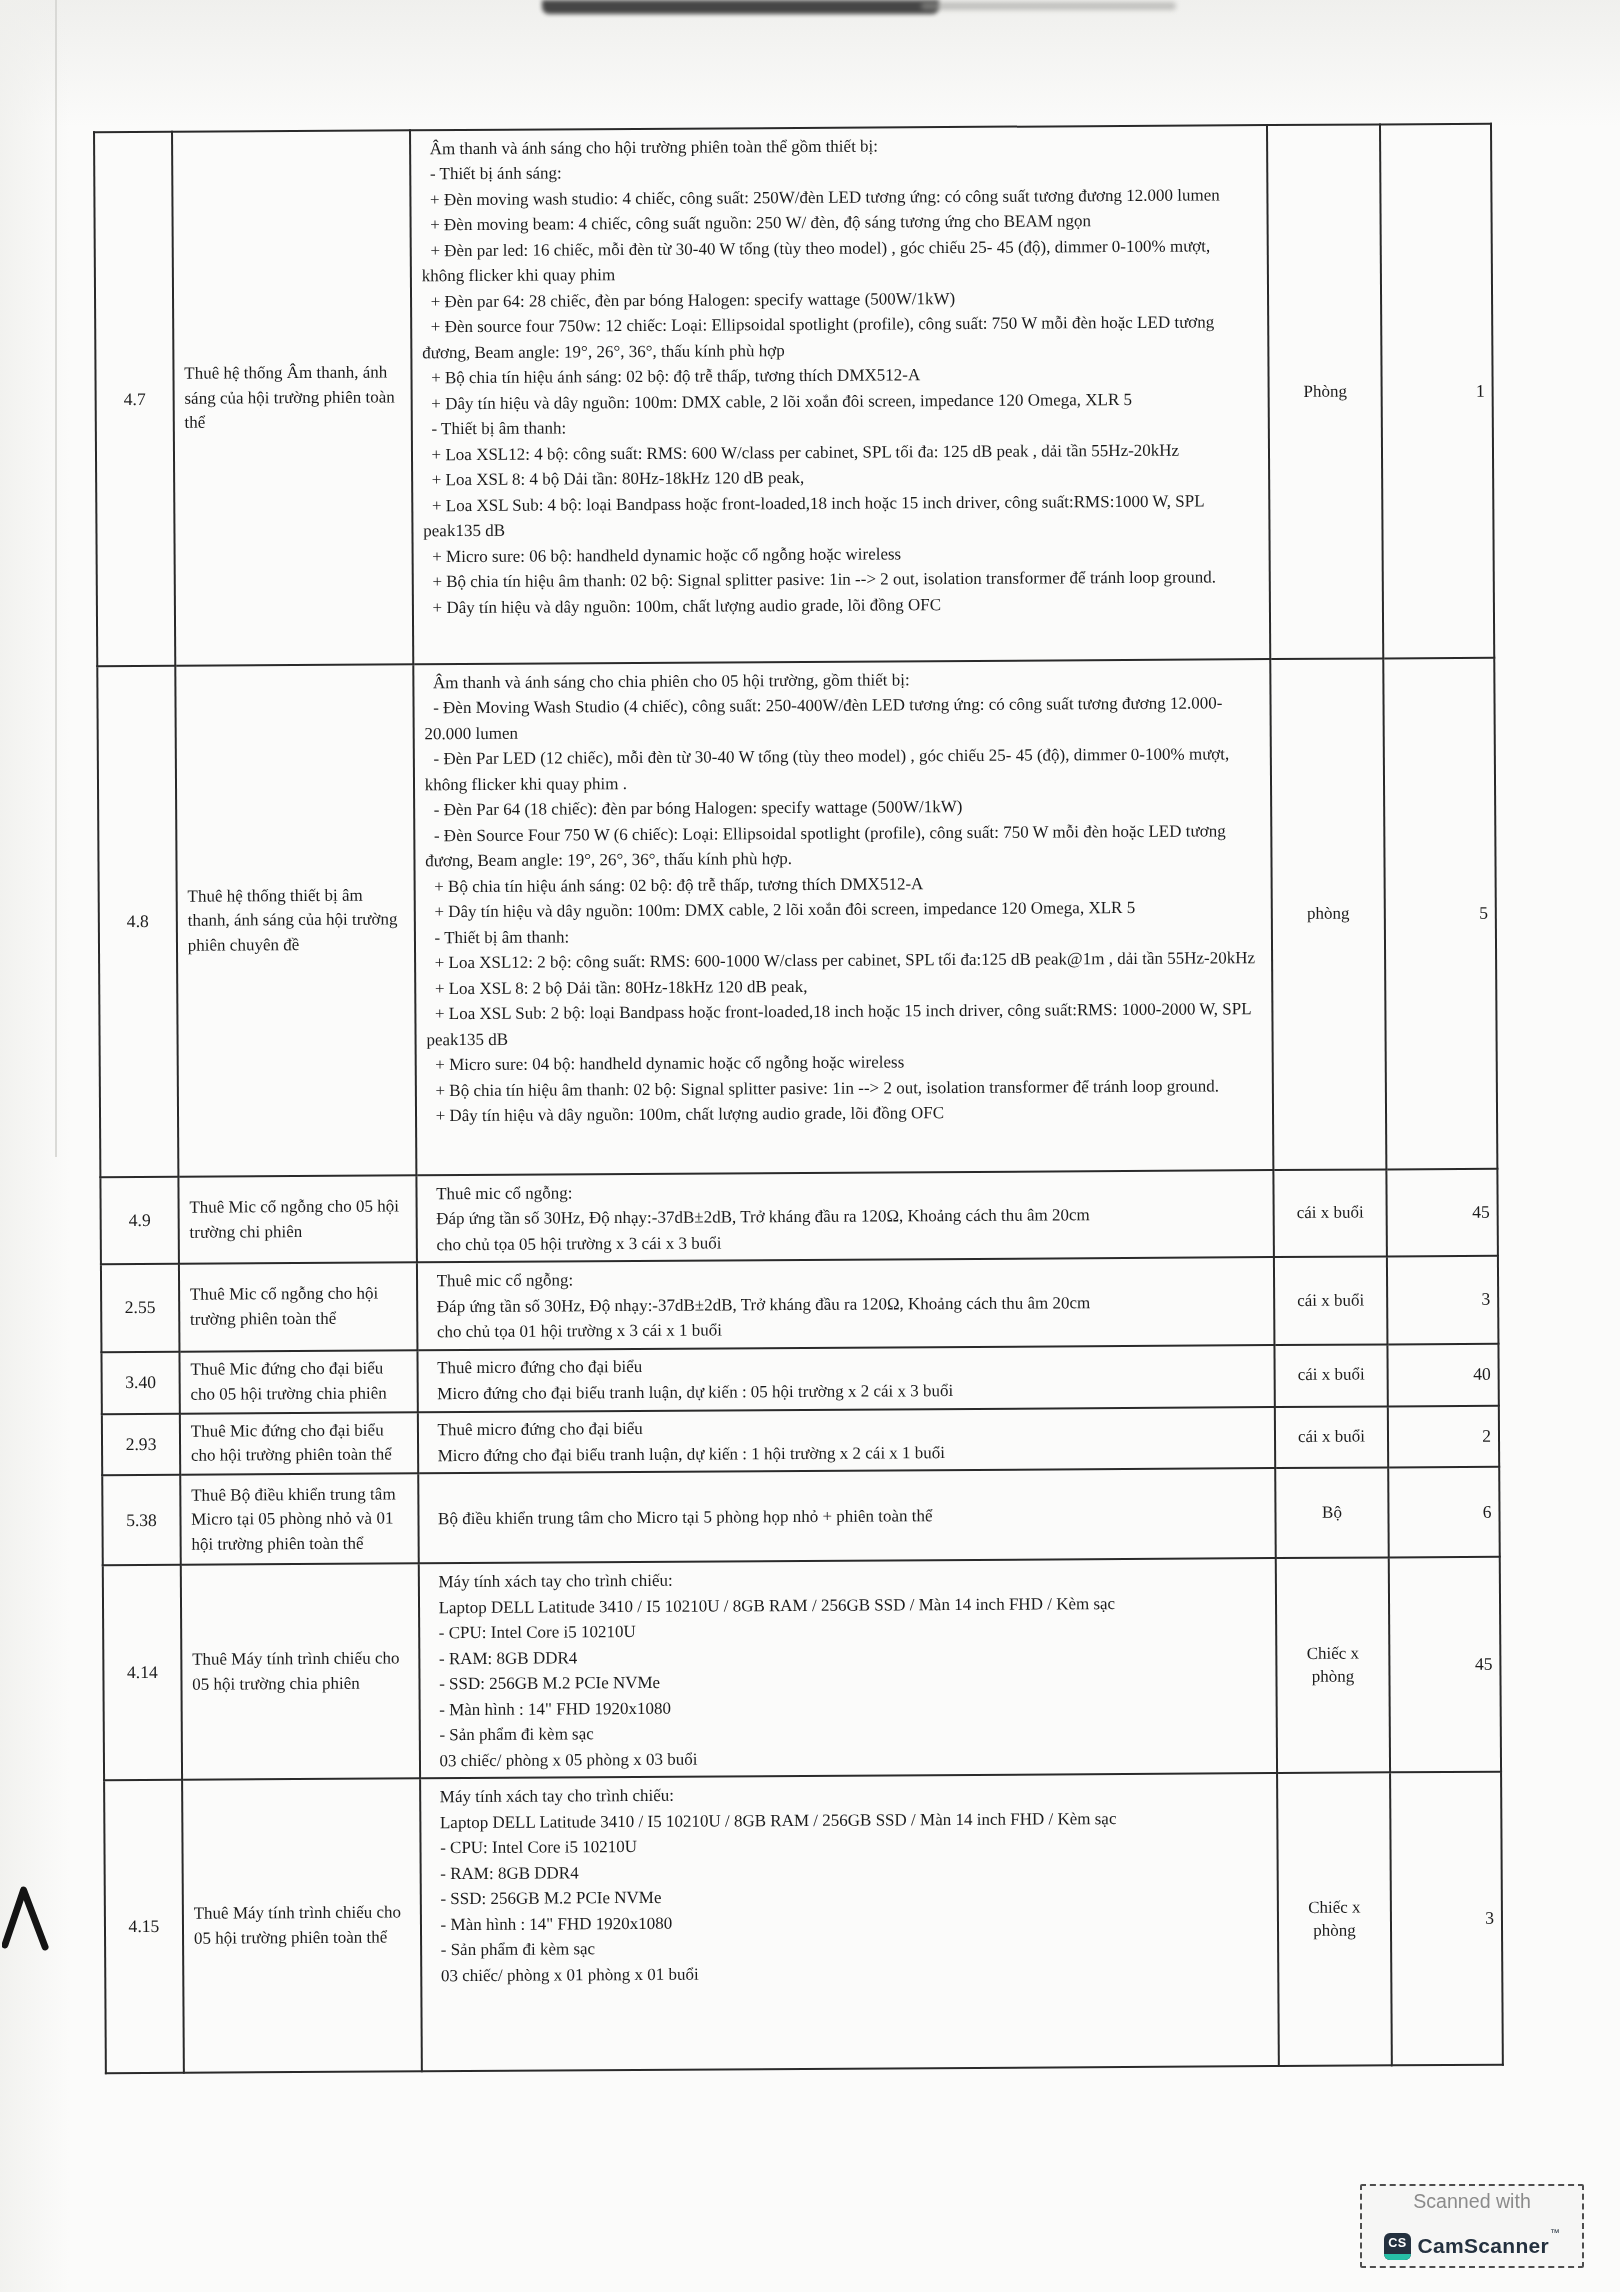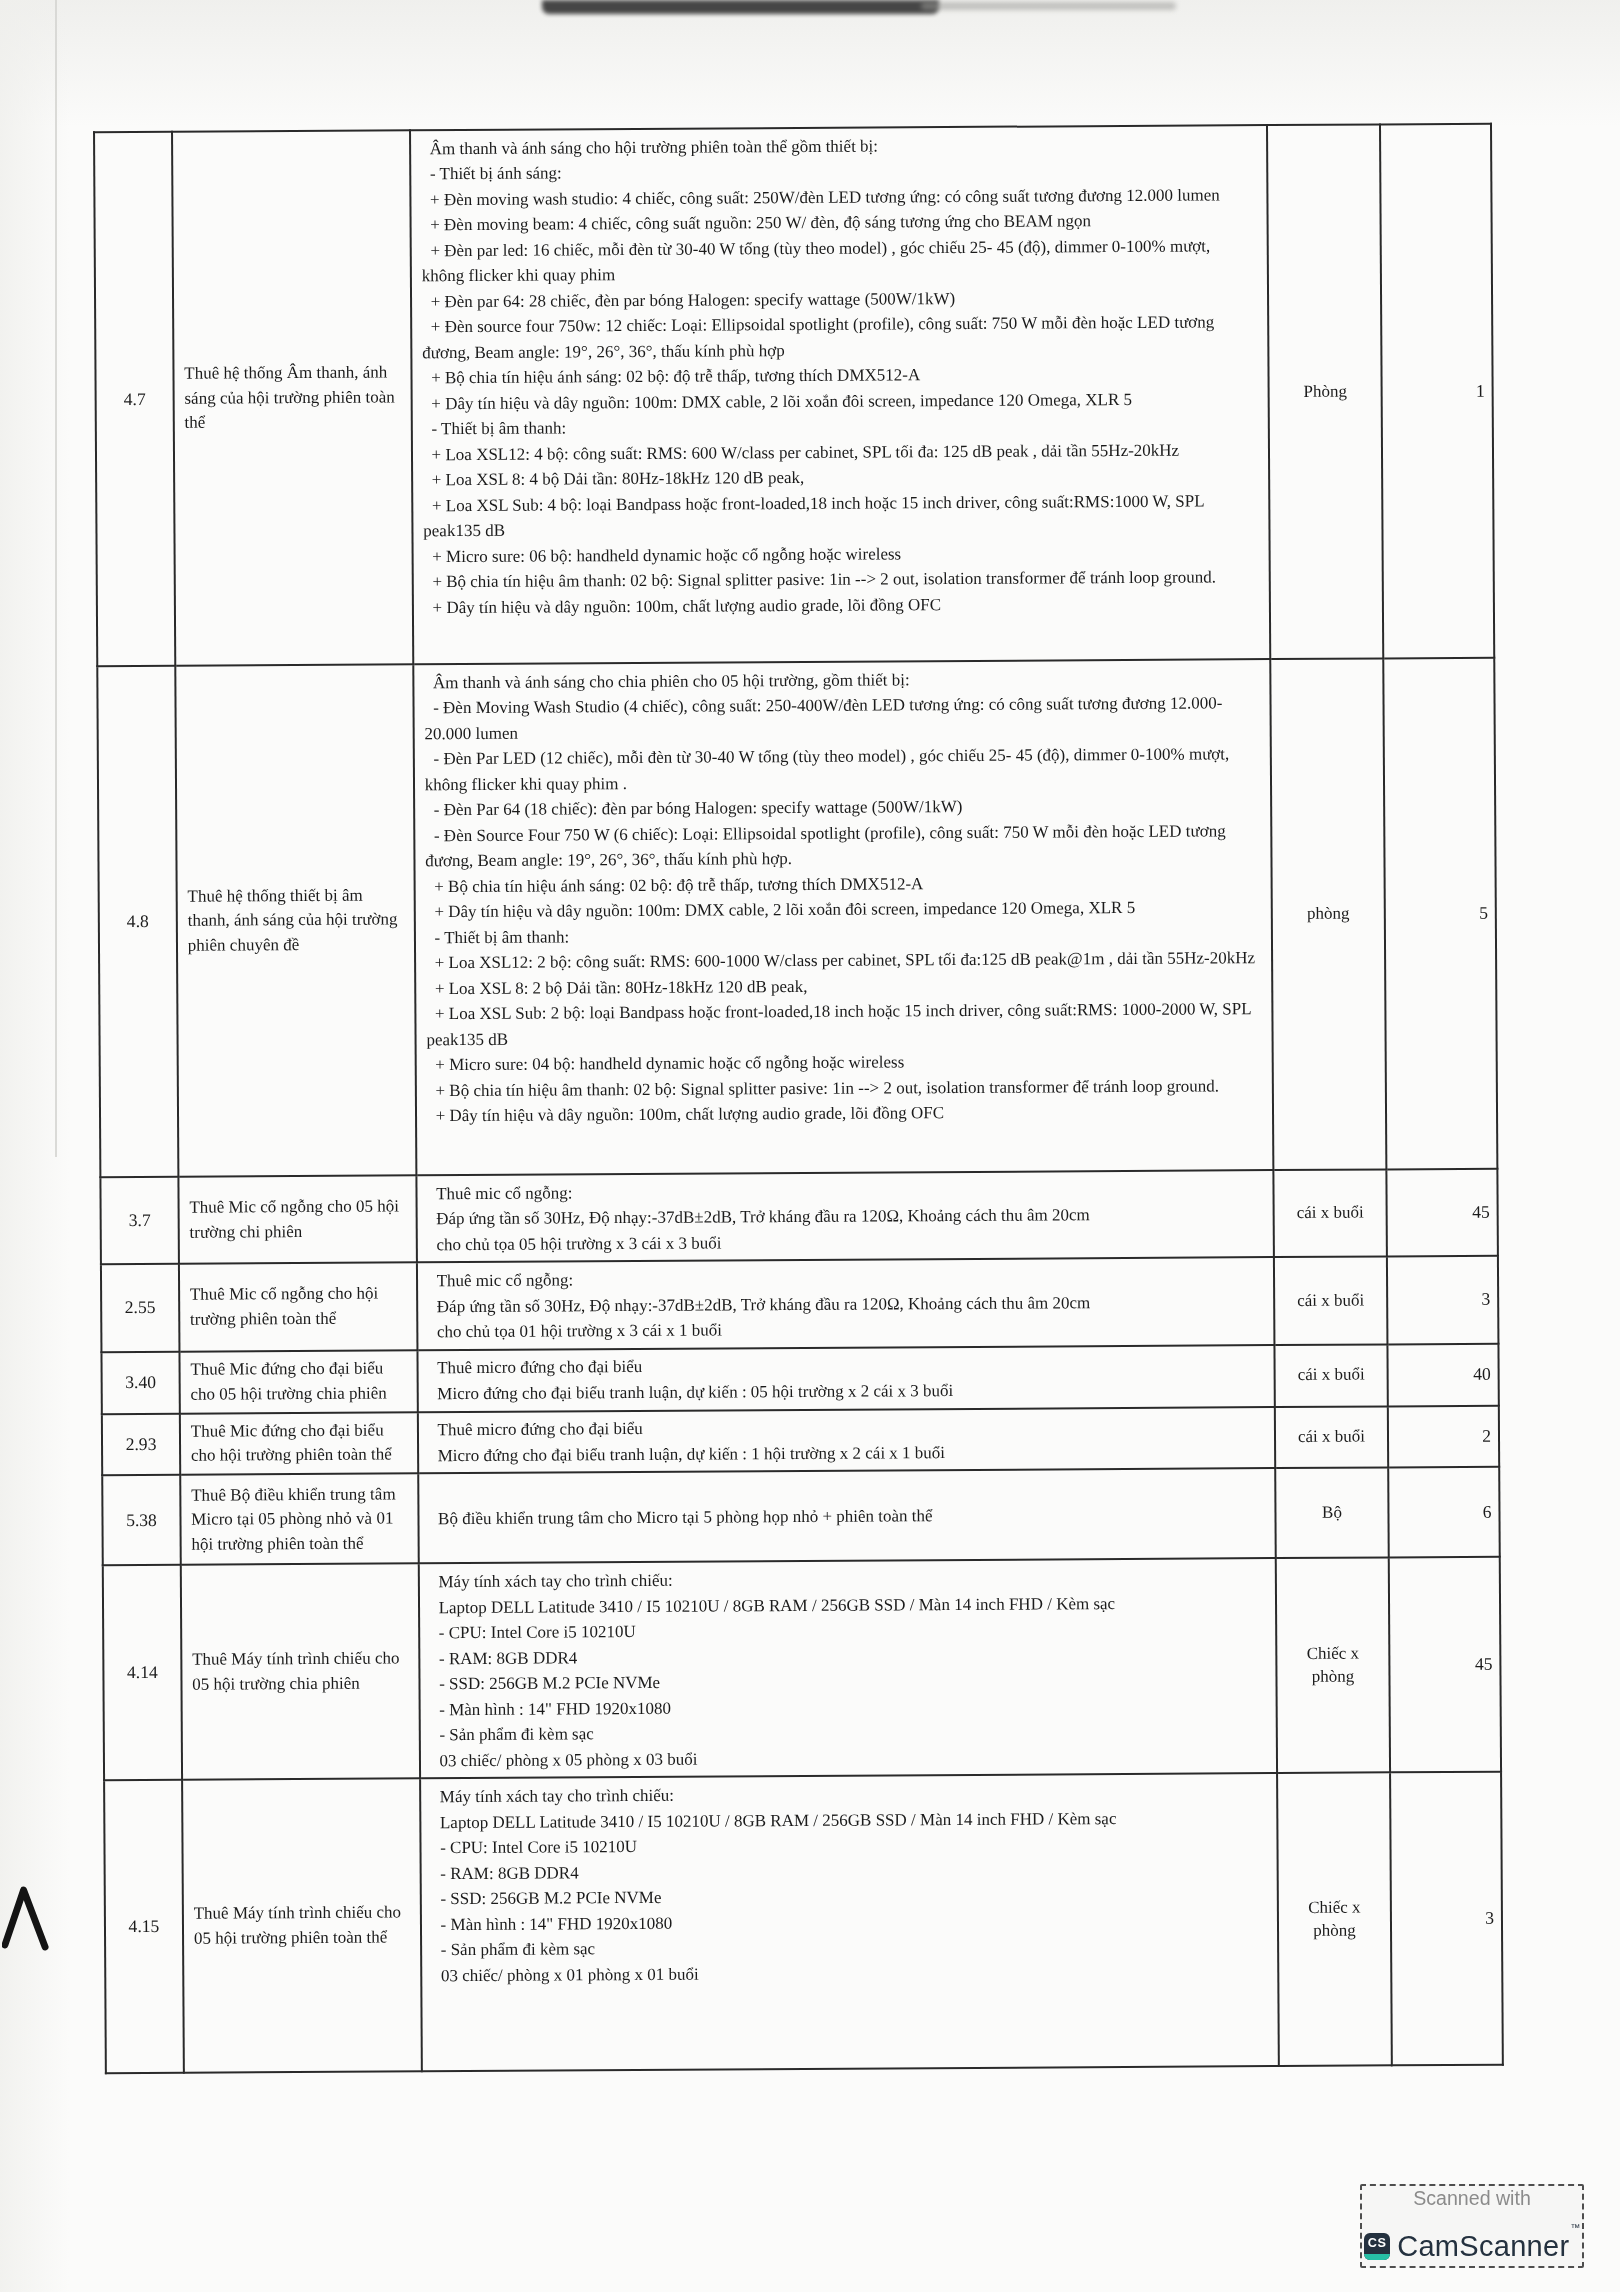--- a/index.html
+++ b/index.html
@@ -62,21 +62,21 @@
   }
   .cs-badge-line1{color:#8b8b8b;font-size:19.6px;line-height:19.6px;}
   .cs-badge-line2{display:flex;align-items:center;gap:6.9px;}
   .cs-icon{
     width:26.5px;height:26.5px;border-radius:5.9px;background:#24313f;
     display:flex;flex-direction:column;overflow:hidden;
   }
   .cs-icon-top{flex:1;display:flex;align-items:center;justify-content:center;
     color:#ffffff;font-weight:bold;font-size:12.7px;letter-spacing:0.5px;}
   .cs-icon-strip{height:5.9px;background:#27bfa6;}
-  .cs-brand{color:#24313f;font-size:29px;font-weight:normal;letter-spacing:0.3px;}
+  .cs-brand{color:#24313f;font-size:21px;font-weight:bold;letter-spacing:0.3px;}
   .cs-tm{color:#24313f;font-size:9.8px;vertical-align:top;position:relative;top:-7.8px;margin-left:1px;}
 
   
   .doc-table tr:nth-child(1){height:534px;}
   .doc-table tr:nth-child(2){height:511px;}
   .doc-table tr:nth-child(3){height:78px;}
   .doc-table tr:nth-child(4){height:75px;}
   .doc-table tr:nth-child(5){height:62px;}
   .doc-table tr:nth-child(6){height:56px;}
   .doc-table tr:nth-child(7){height:90px;}
@@ -141,21 +141,21 @@
           <div class="desc-line">+ Loa XSL 8: 2 bộ Dải tần: 80Hz-18kHz 120 dB peak,</div>
           <div class="desc-line">+ Loa XSL Sub: 2 bộ: loại Bandpass hoặc front-loaded,18 inch hoặc 15 inch driver, công suất:RMS: 1000-2000 W, SPL peak135 dB</div>
           <div class="desc-line">+ Micro sure: 04 bộ: handheld dynamic hoặc cổ ngỗng hoặc wireless</div>
           <div class="desc-line">+ Bộ chia tín hiệu âm thanh: 02 bộ: Signal splitter pasive: 1in --&gt; 2 out, isolation transformer để tránh loop ground.</div>
           <div class="desc-line">+ Dây tín hiệu và dây nguồn: 100m, chất lượng audio grade, lõi đồng OFC</div>
         </td>
         <td class="c-unit">phòng</td>
         <td class="c-qty">5</td>
       </tr>
       <tr>
-        <td class="c-index">3.7</td>
+        <td class="c-index">4.9</td>
         <td class="c-name">Thuê Mic cổ ngỗng cho 05 hội trường chi phiên</td>
         <td class="c-desc">
           <div class="desc-line">Thuê  mic cổ ngỗng:</div>
           <div class="desc-line">Đáp ứng tần số 30Hz, Độ nhạy:-37dB±2dB, Trở kháng đầu ra 120Ω, Khoảng cách thu âm 20cm</div>
           <div class="desc-line">cho chủ tọa 05 hội trường x 3 cái x 3 buổi</div>
         </td>
         <td class="c-unit">cái x buổi</td>
         <td class="c-qty">45</td>
       </tr>
       <tr>

